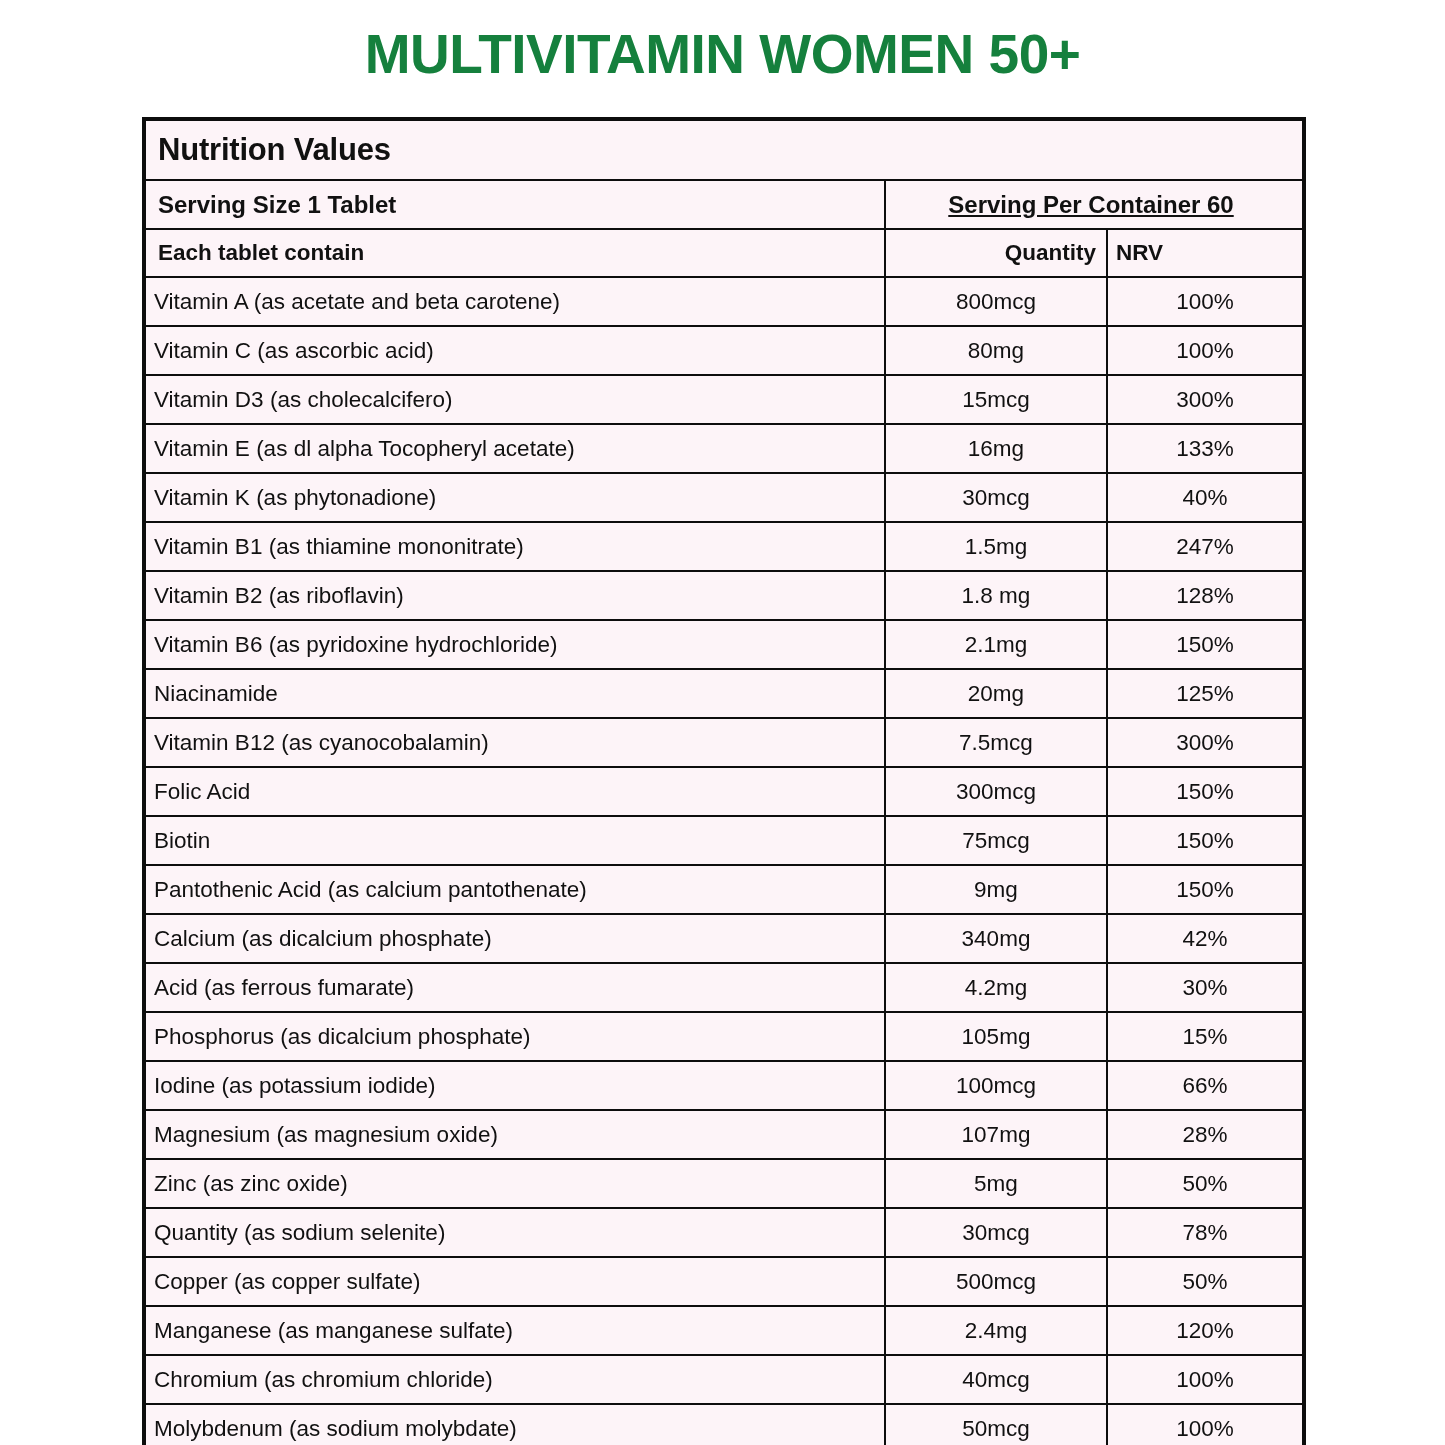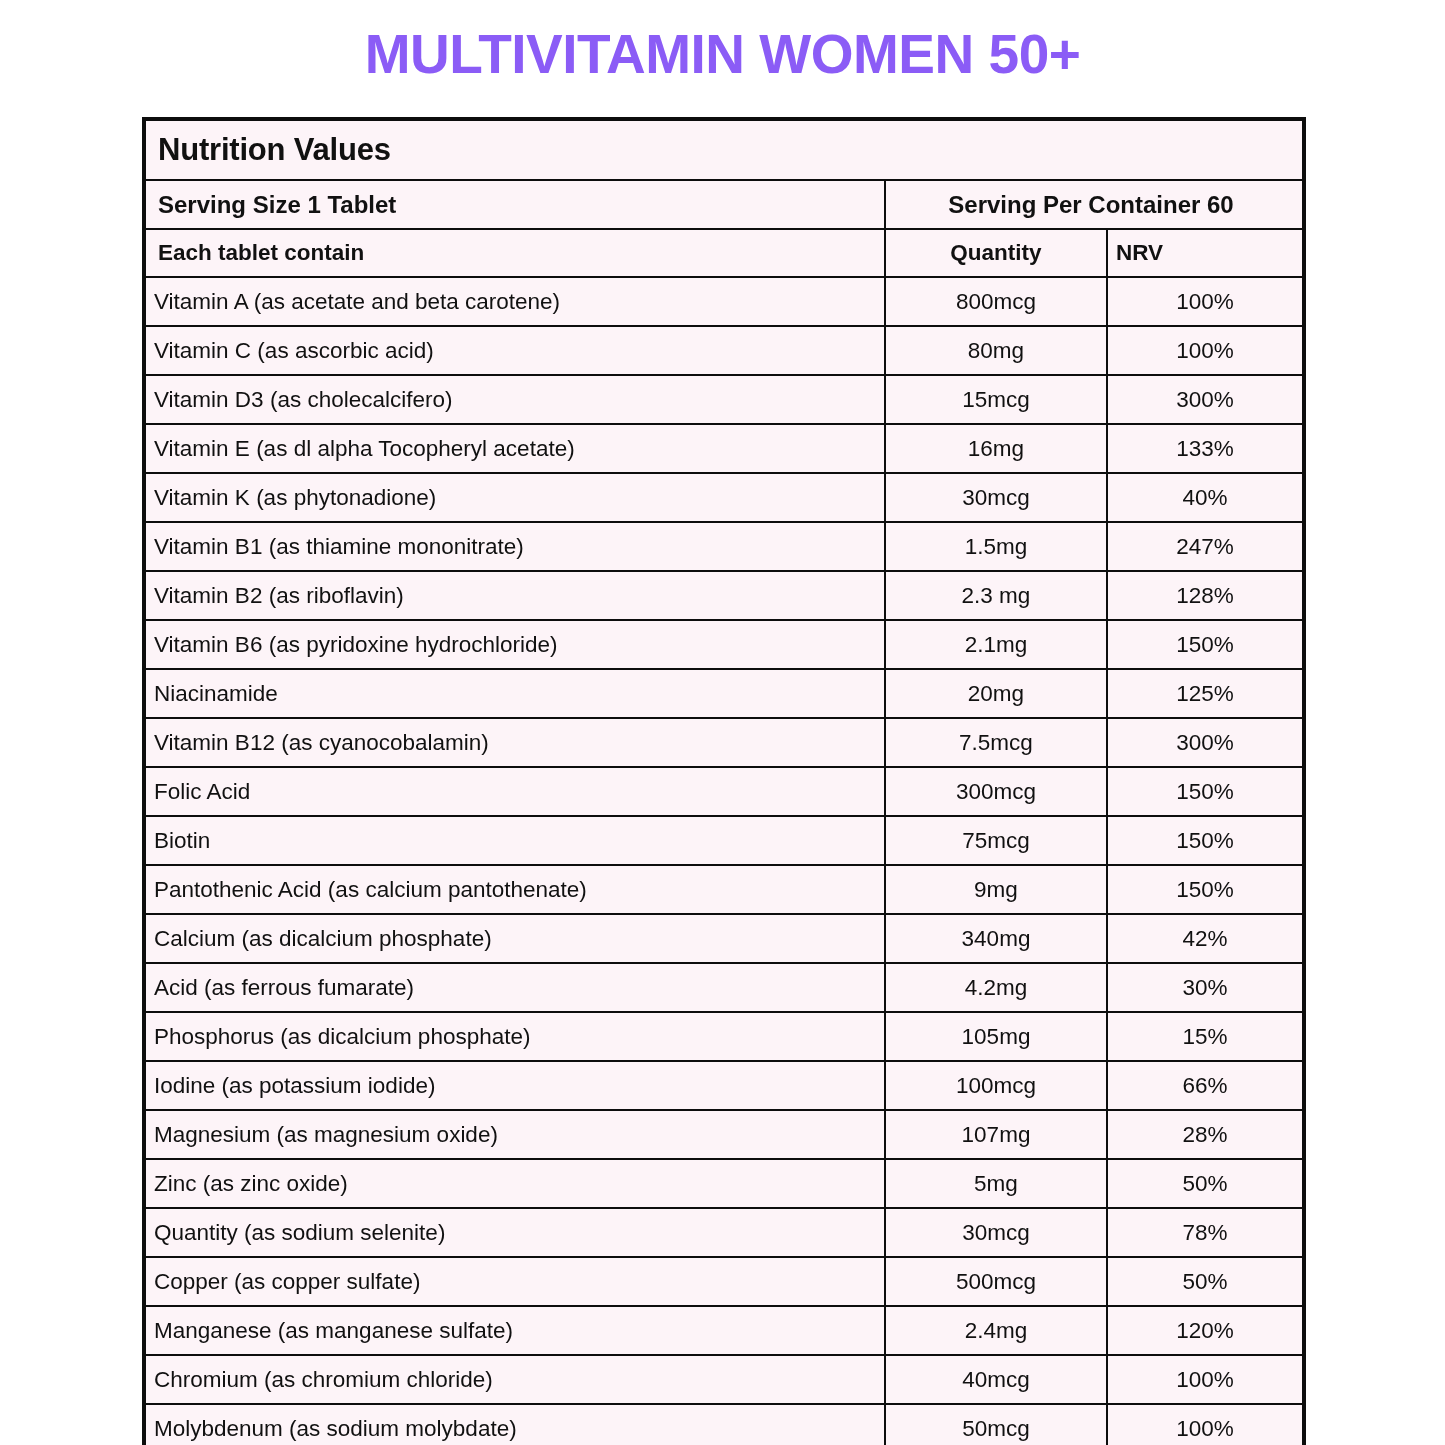--- a/index.html
+++ b/index.html
@@ -21,21 +21,21 @@
     height: 1445px;
     box-sizing: border-box;
   }
 
   
   .title {
     text-align: center;
     font-size: 55px;
     font-weight: 800;
     letter-spacing: -0.5px;
-    color: #8b5cf6;
+    color: #15803d;
     margin: 0;
     padding-top: 26px;
     padding-bottom: 0;
     line-height: 1.05;
     font-stretch: condensed;
   }
 
   
   .table-wrap {
     position: absolute;
@@ -79,31 +79,32 @@
   
   tr.row-serving td {
     height: 47px;
     font-size: 24px;
     font-weight: 700;
     padding-left: 12px;
   }
   tr.row-serving td.serving-right {
     text-align: center;
     padding-left: 4px;
+    text-decoration: underline;
   }
 
   
   tr.row-colheads td {
     height: 46px;
     font-size: 22.5px;
     font-weight: 700;
     padding-left: 12px;
   }
   tr.row-colheads td.h-qty {
-    text-align: center;
+    text-align: right;
     padding-left: 10px;
   }
   tr.row-colheads td.h-nrv {
     text-align: left;
     padding-left: 8px;
   }
 
   
   tr.row-data td {
     height: 47px;
@@ -176,21 +177,21 @@
             <td class="d-qty">30mcg</td>
             <td class="d-nrv">40%</td>
           </tr>
           <tr class="row-data">
             <td class="d-name">Vitamin B1 (as thiamine mononitrate)</td>
             <td class="d-qty">1.5mg</td>
             <td class="d-nrv">247%</td>
           </tr>
           <tr class="row-data">
             <td class="d-name">Vitamin B2 (as riboflavin)</td>
-            <td class="d-qty">2.3 mg</td>
+            <td class="d-qty">1.8 mg</td>
             <td class="d-nrv">128%</td>
           </tr>
           <tr class="row-data">
             <td class="d-name">Vitamin B6 (as pyridoxine hydrochloride)</td>
             <td class="d-qty">2.1mg</td>
             <td class="d-nrv">150%</td>
           </tr>
           <tr class="row-data">
             <td class="d-name">Niacinamide</td>
             <td class="d-qty">20mg</td>

